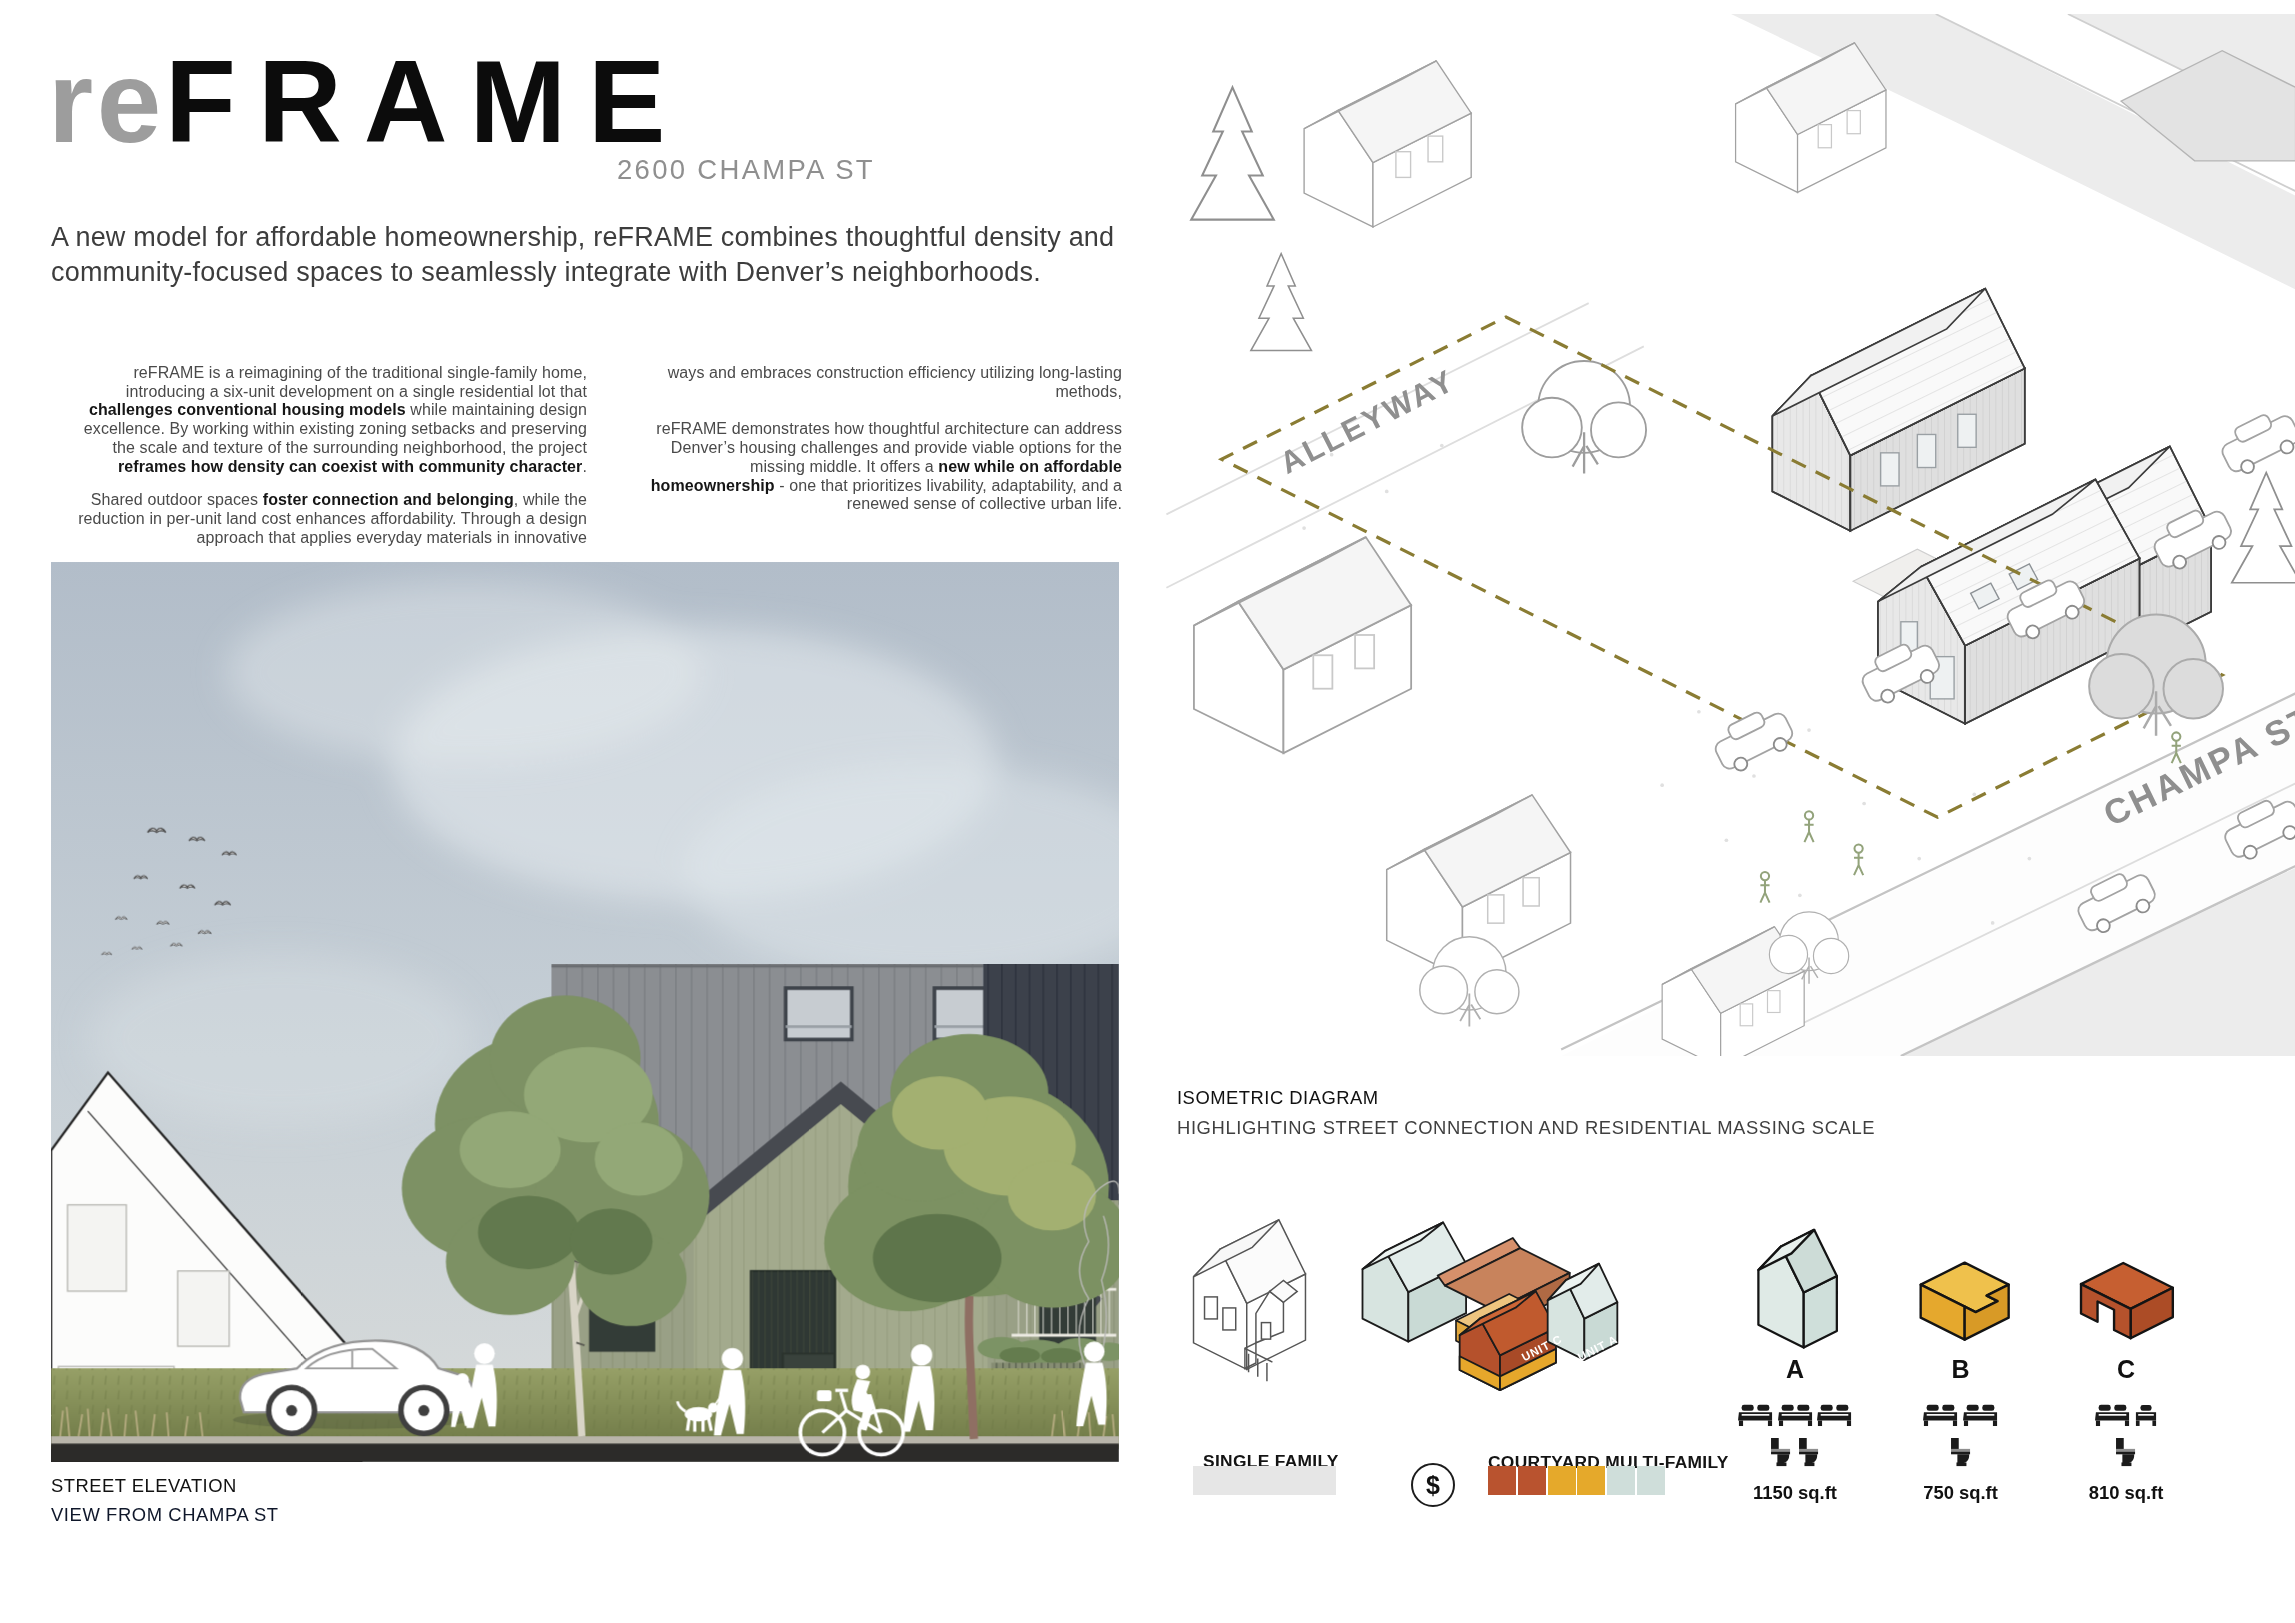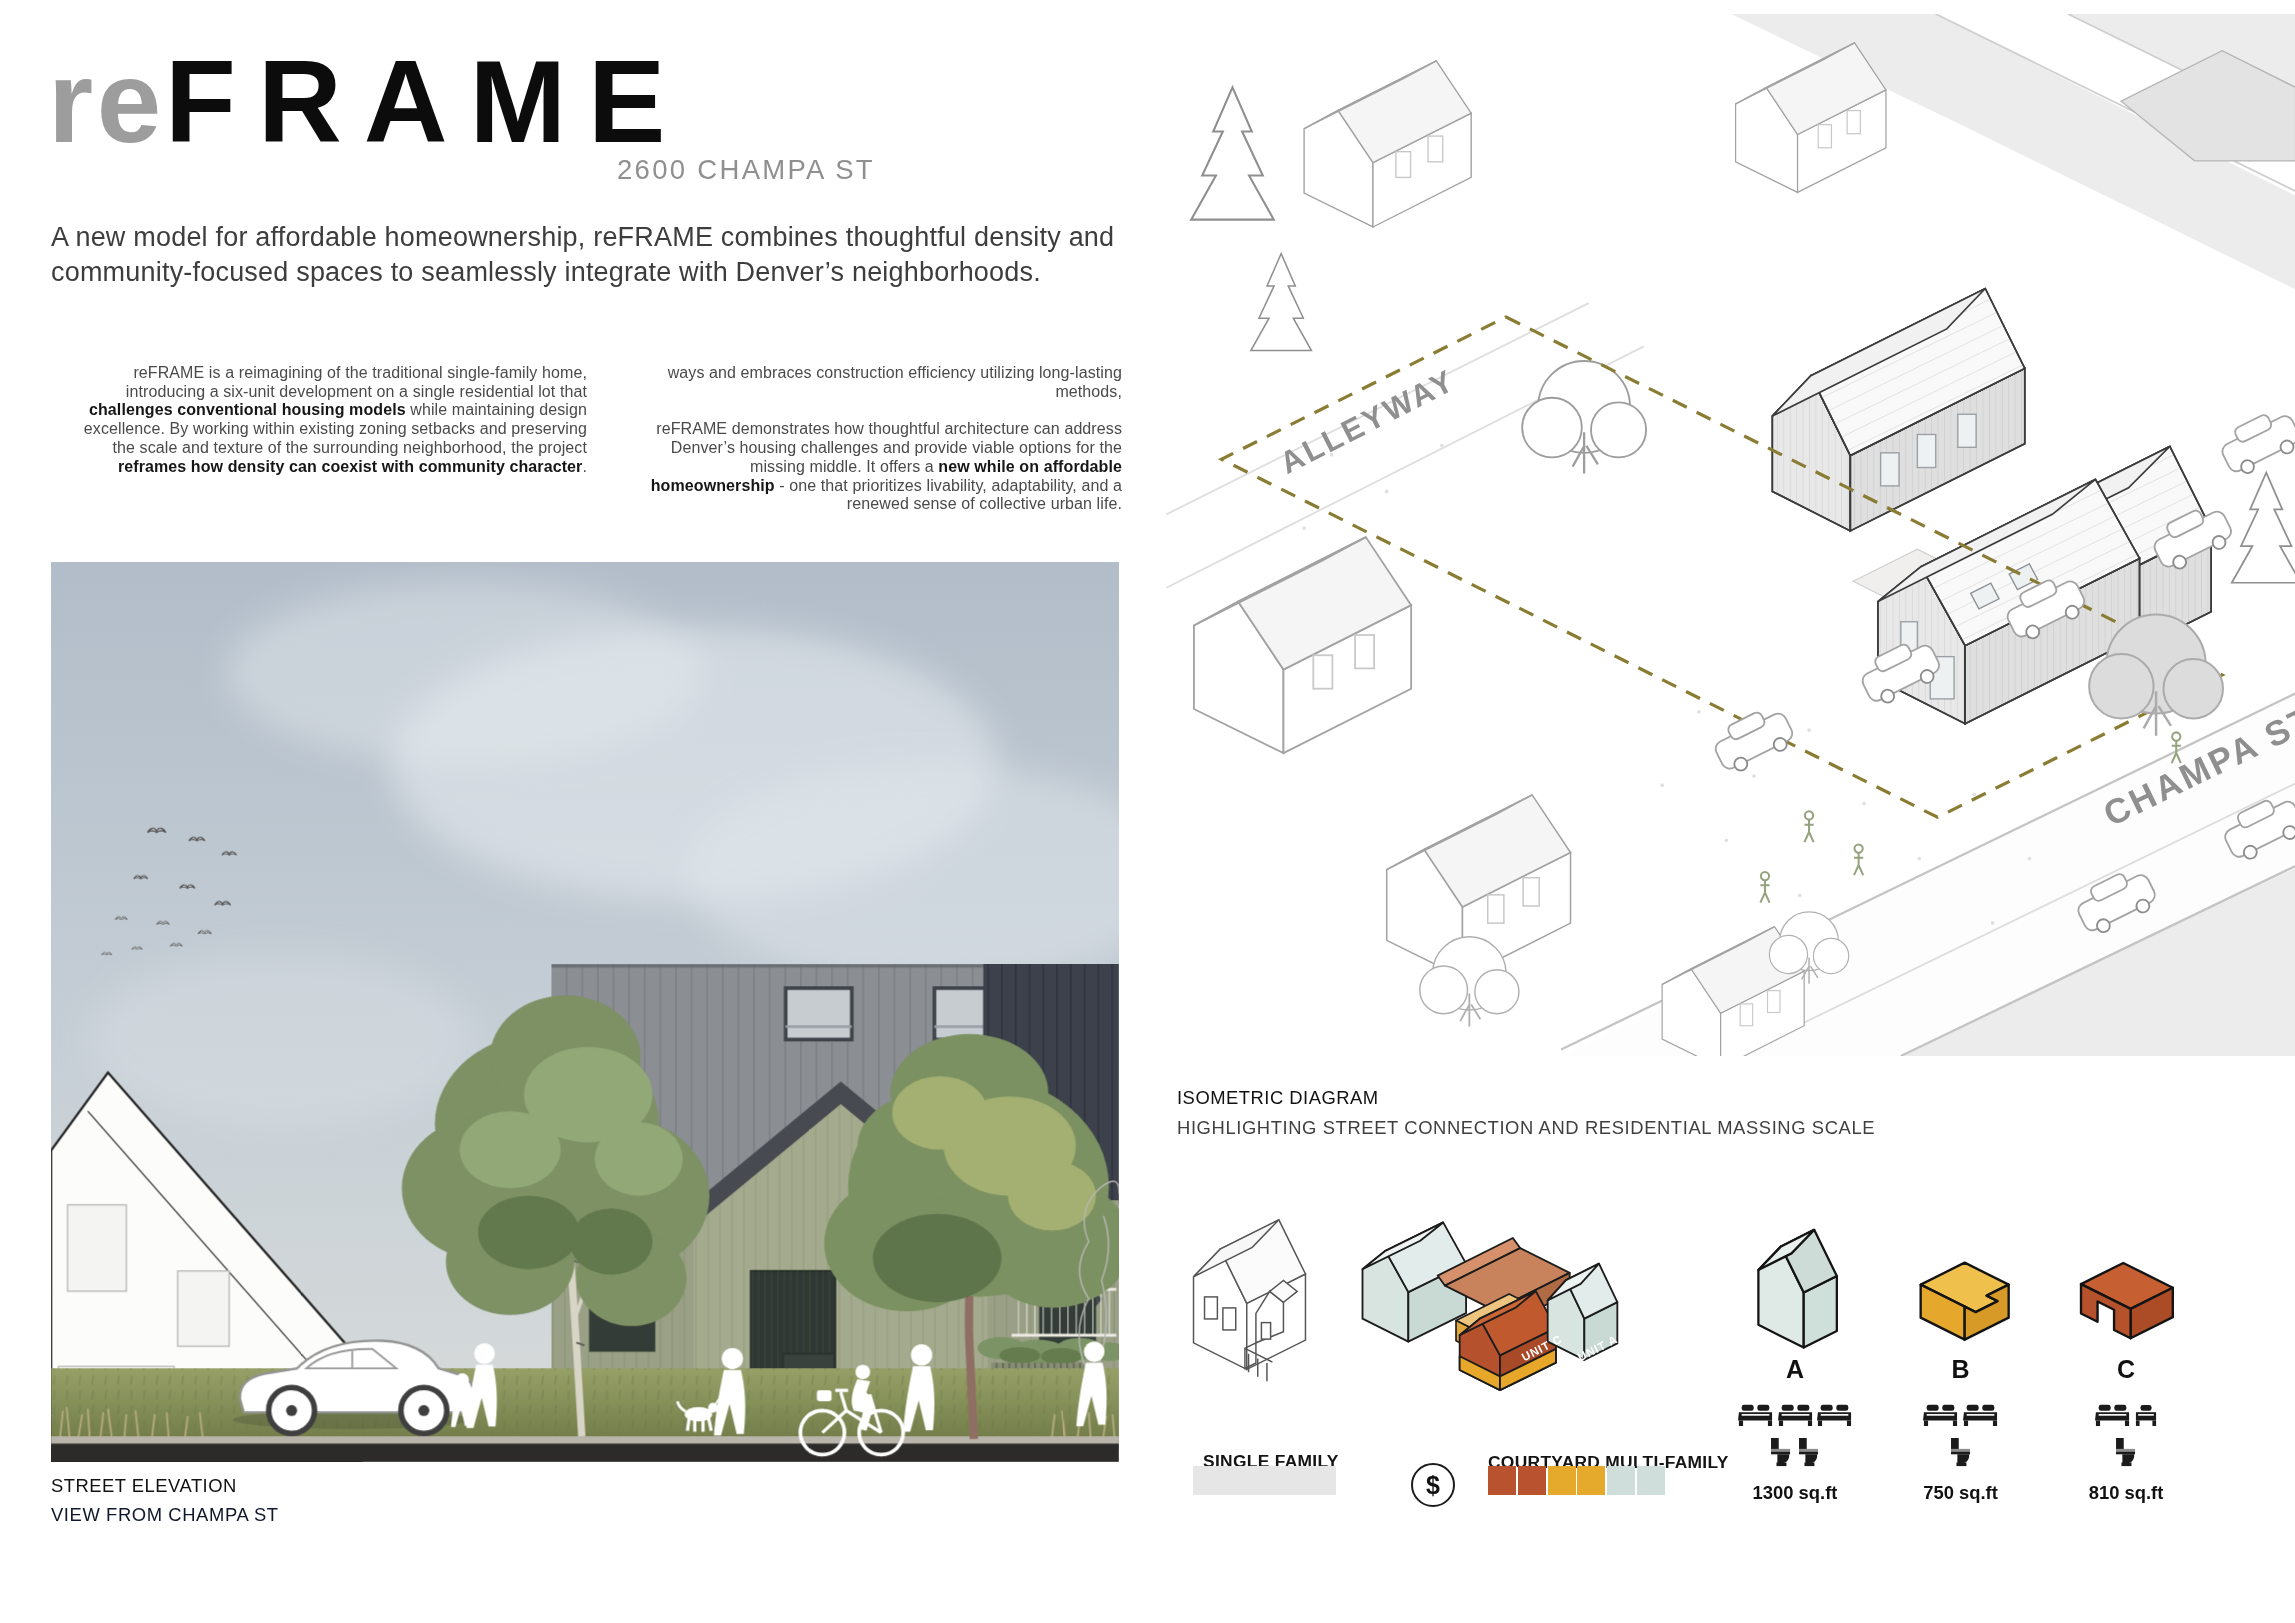--- a/index.html
+++ b/index.html
@@ -55,20 +55,21 @@
 <body>
 
 <div class="abs" id="title">
   <span class="re">re</span><span class="frame">FRAME</span>
 </div>
 <div class="abs" id="subtitle">2600 CHAMPA ST</div>
 <div class="abs" id="tagline">A new model for affordable homeownership, reFRAME combines thoughtful density and community-focused spaces to seamlessly integrate with Denver’s neighborhoods.</div>
 
 <div class="abs col" id="col1">
   <p><span>reFRAME is a reimagining of the traditional single-family home, introducing a six-unit development on a single residential lot that </span><span class="b">challenges conventional housing models</span><span> while maintaining design excellence. By working within existing zoning setbacks and preserving the scale and texture of the surrounding neighborhood, the project </span><span class="b">reframes how density can coexist with community character</span><span>.</span></p>
+  <p><span>Shared outdoor spaces </span><span class="b">foster connection and belonging</span><span>, while the reduction in per-unit land cost enhances affordability. Through a design approach that applies everyday materials in innovative</span></p>
 </div>
 <div class="abs col" id="col2">
   <p><span>ways and embraces construction efficiency utilizing long-lasting methods,</span></p>
   <p><span>reFRAME demonstrates how thoughtful architecture can address Denver’s housing challenges and provide viable options for the missing middle. It offers a </span><span class="b">new while on affordable homeownership</span><span> - one that prioritizes livability, adaptability, and a renewed sense of collective urban life.</span></p>
 </div>
 
 <div class="abs" id="elevation-frame">
 <svg width="1068" height="900" viewBox="0 0 1163 980">
   <defs>
     <linearGradient id="skyG" x1="0" y1="0" x2="0" y2="1">
@@ -566,21 +567,21 @@
   </svg>
 
   <svg width="22" height="29" viewBox="0 0 24 32">
     <rect x="1" y="0" width="8.5" height="14" fill="#1b1b1b"></rect>
     <rect x="1" y="12" width="21" height="3" fill="#8f8f8f"></rect>
     <rect x="1" y="15" width="21" height="3" fill="#1b1b1b"></rect>
     <path d="M8,18 h13 c0.5,6 -3,9.5 -7.5,10 h-5.5 z" fill="#1b1b1b"></path>
     <rect x="7" y="27" width="11" height="4" fill="#1b1b1b"></rect>
   </svg>
 </div>
-    <div class="unit-area">1300 sq.ft</div>
+    <div class="unit-area">1150 sq.ft</div>
   </div>
 
   <div class="unit-col">
     <div class="unit-icon">
       <svg width="110" height="118" viewBox="0 0 120 120">
         <g stroke="#141414" stroke-width="2.6" stroke-linejoin="round">
           <polygon points="16,52 64,28 112,52 88,64 100,70 76,82 64,76 40,64" fill="#efc14c"></polygon>
           <polygon points="16,52 16,88 64,112 64,76 40,64" fill="#e5a82d"></polygon>
           <polygon points="64,76 64,112 112,88 112,52 88,64 100,70 76,82" fill="#d89a26"></polygon>
         </g>

